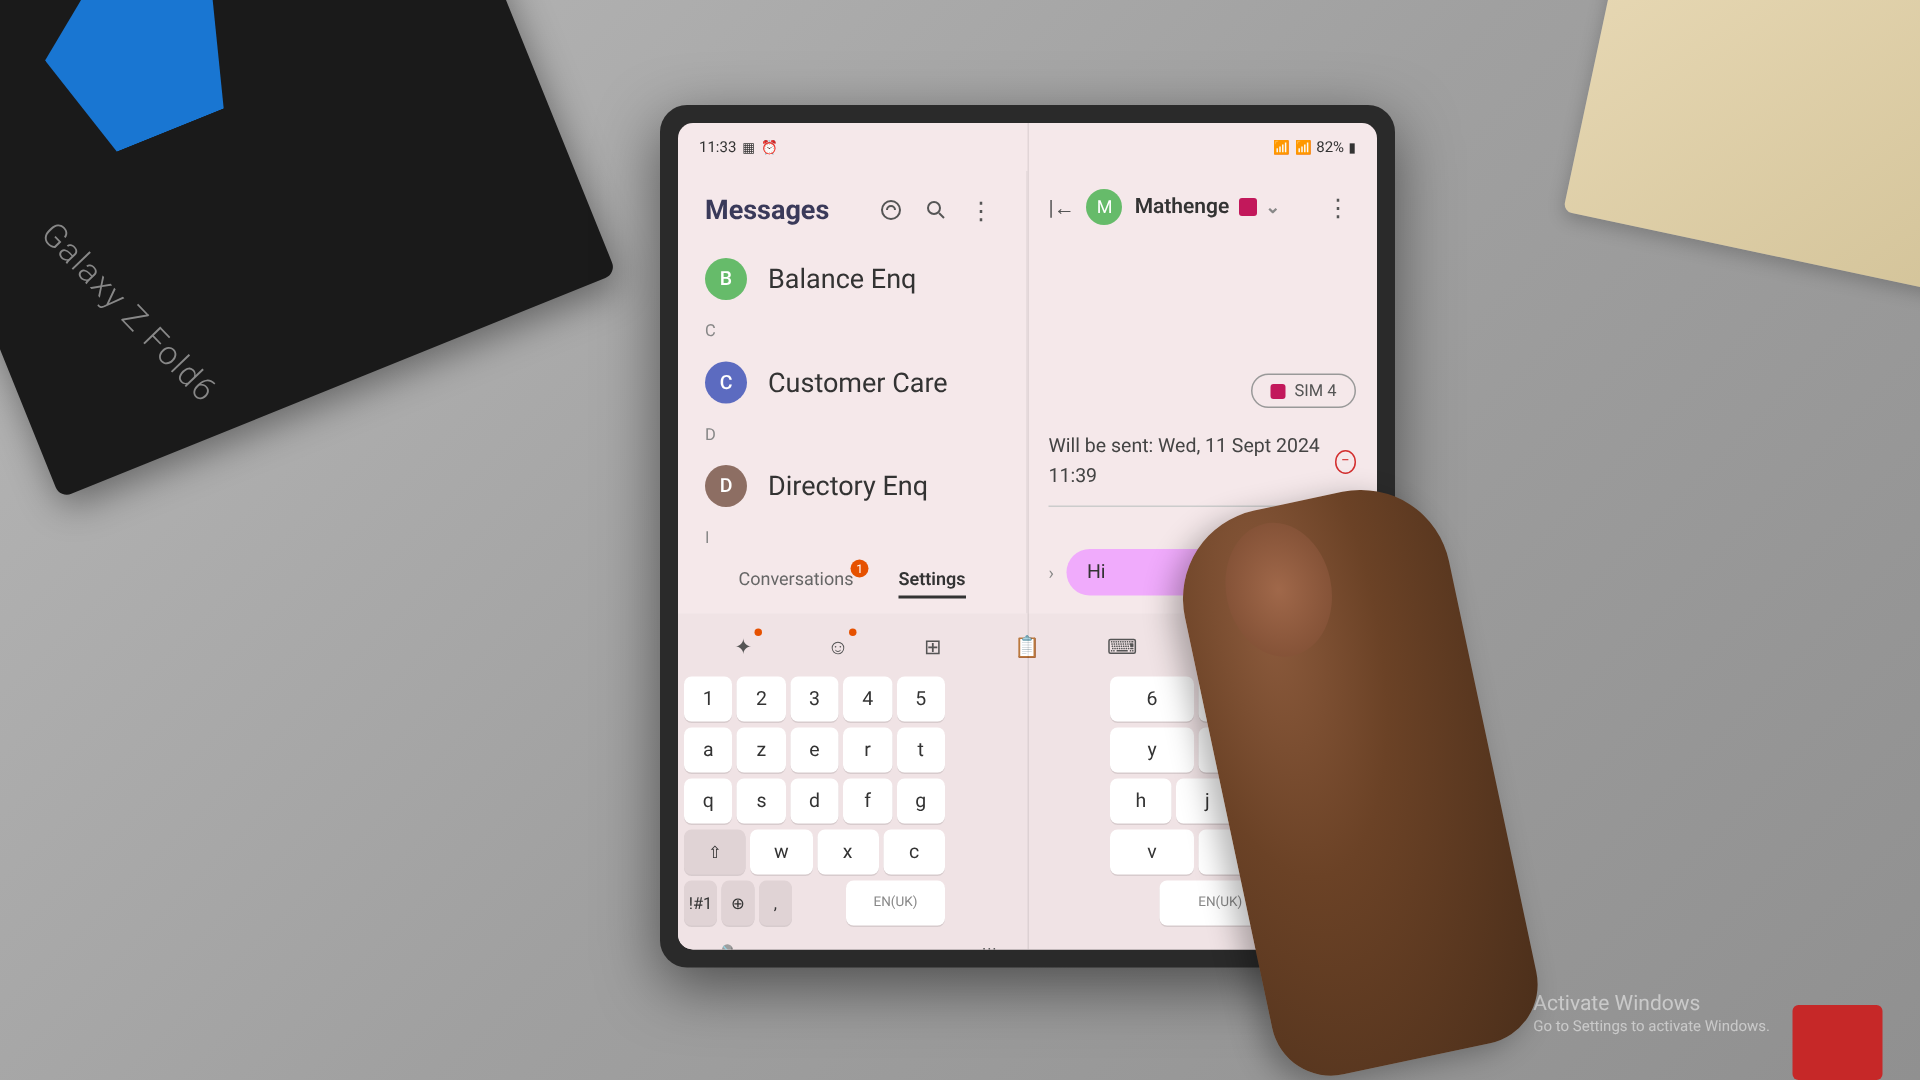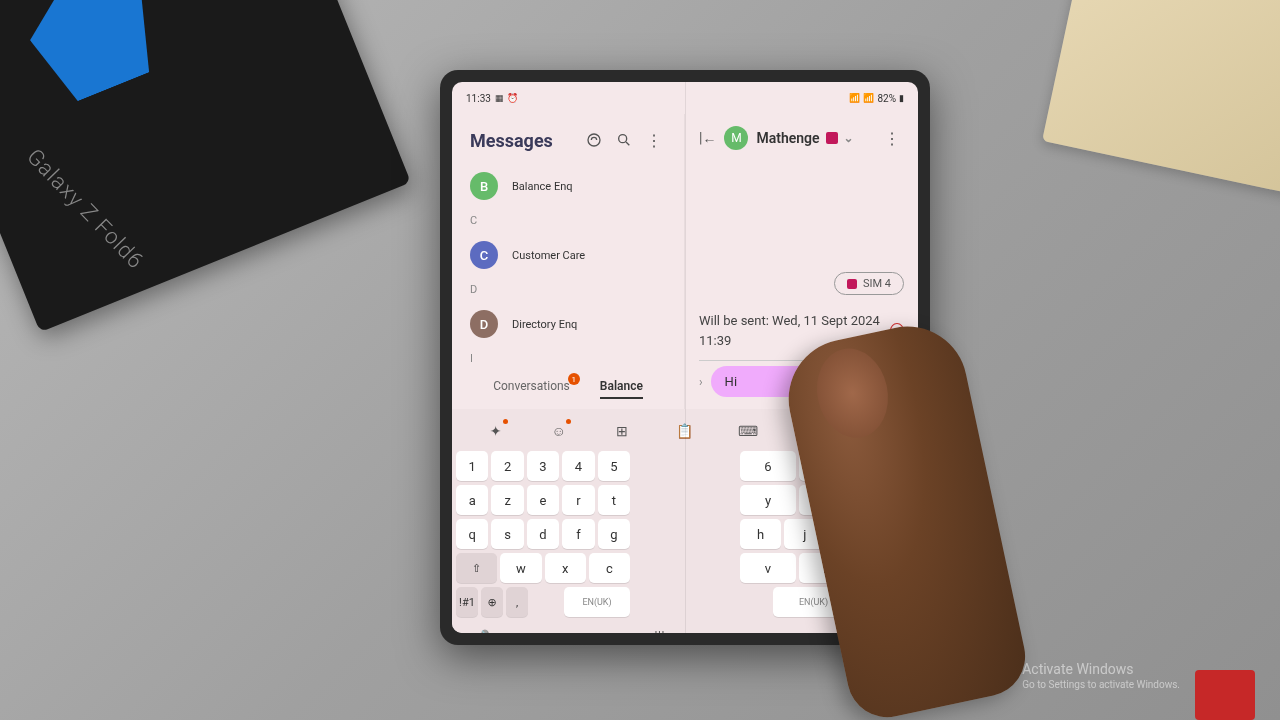--- a/index.html
+++ b/index.html
@@ -166,21 +166,21 @@
     height: 28px;
     border-radius: 50%;
     display: flex;
     align-items: center;
     justify-content: center;
     color: #fff;
     font-size: 13px;
     font-weight: 500;
     margin-right: 14px;
   }
-  .contact-name { font-size: 11px; color: #333; }
+  .contact-name { font-size: 18px; color: #333; }
   .section-letter {
     padding: 4px 18px;
     font-size: 11px;
     color: #888;
   }
   
   
   .tabs {
     display: flex;
     justify-content: center;
@@ -277,21 +277,21 @@
   }
   .sim-pill-icon {
     width: 10px;
     height: 10px;
     background: #c2185b;
     border-radius: 2px;
   }
   .scheduled-msg {
     border-bottom: 1px solid #ccc;
     padding-bottom: 10px;
-    margin-bottom: 1px;
+    margin-bottom: 24px;
     display: flex;
     justify-content: space-between;
     align-items: center;
   }
   .scheduled-text {
     font-size: 13px;
     color: #444;
     line-height: 1.5;
   }
   .cancel-icon {
@@ -518,21 +518,21 @@
             <div class="contact-name">Directory Enq</div>
           </div>
           <div class="section-letter">I</div>
         </div>
 
         <div class="tabs">
           <div class="tab">
             <span>Conversations</span>
             <span class="badge">1</span>
           </div>
-          <div class="tab active">Balance</div>
+          <div class="tab active">Settings</div>
         </div>
       </div>
 
       <div class="right-panel">
         <div class="chat-header">
           <span class="back-icon">|←</span>
           <div class="chat-avatar">M</div>
           <div class="chat-name">
             <span>Mathenge</span>
             <span class="sim-indicator"></span>

